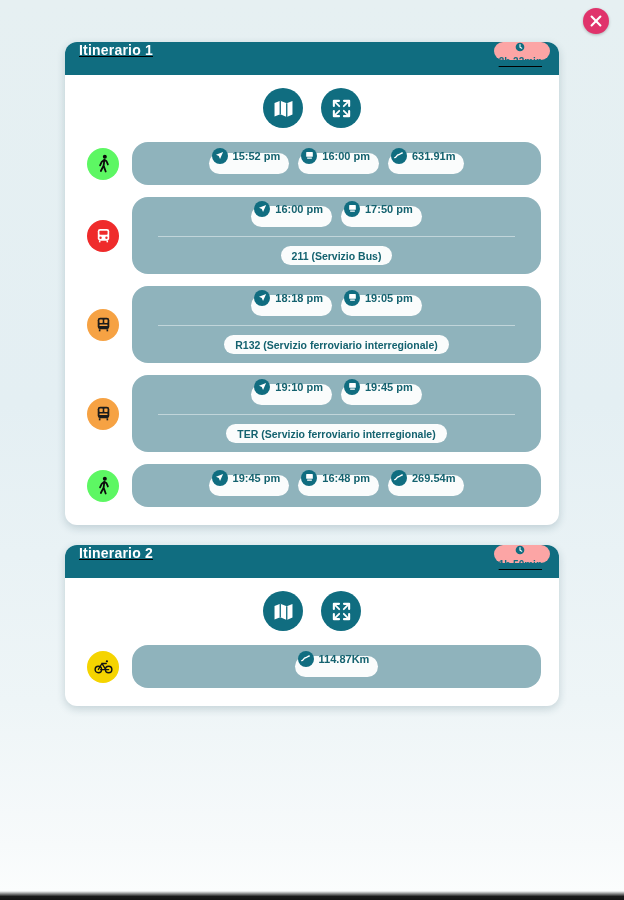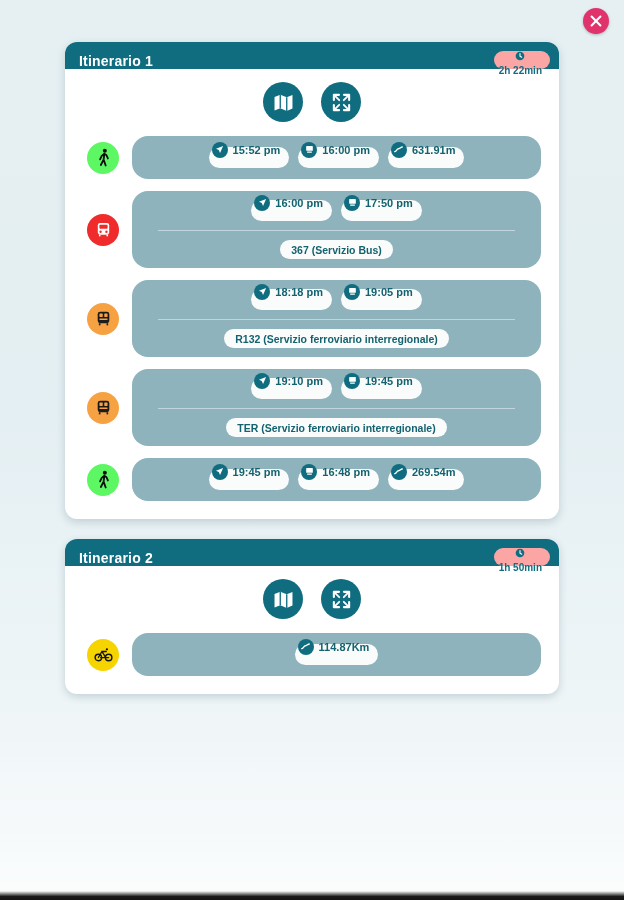--- a/index.html
+++ b/index.html
@@ -60,25 +60,26 @@
   .card {
     width: 494px;
     margin: 0 auto 20px auto;
     border-radius: 12px;
     background: #ffffff;
     box-shadow: 0 3px 9px rgba(25,70,85,.20);
     overflow: hidden;
   }
   .card-head {
     background: #106d80;
-    height: 27px;
-    display: flex;
-    align-items: flex-end;
+    height: 33px;
+    display: flex;
+    align-items: flex-start;
     justify-content: space-between;
     padding: 0 9px 0 14px;
+    text-decoration: underline;
   }
   .card-title {
     color: #ffffff;
     font-size: 14px;
     font-weight: 700;
     letter-spacing: .2px;
   }
   .duration-badge {
     background: #fca5a5;
     border-radius: 11px;
@@ -307,21 +308,21 @@
                 <span class="chip-ico">
                   <svg viewBox="0 0 10 10">
                     <rect x="1.3" y="1.2" width="7.4" height="5.3" rx="0.7" fill="#ffffff"></rect>
                     <rect x="2.2" y="7.3" width="5.6" height="1.2" rx="0.6" fill="#ffffff"></rect>
                   </svg>
                 </span>
                 <span>17:50 pm</span>
               </span>
             </div>
             <div class="leg-divider"></div>
-            <span class="line-chip">367 (Servizio Bus)</span>
+            <span class="line-chip">211 (Servizio Bus)</span>
           </div>
         </div>
         <div class="leg">
           <div class="mode-icon mode-train">
             <svg viewBox="0 0 20 20">
               <rect x="3.9" y="2.8" width="12.2" height="12.2" rx="2.6" fill="#1c1c1c"></rect>
               <rect x="5.7" y="4.7" width="3.5" height="3.6" rx="0.6" fill="#f6a243"></rect>
               <rect x="10.8" y="4.7" width="3.5" height="3.6" rx="0.6" fill="#f6a243"></rect>
               <rect x="5.7" y="10" width="8.6" height="1.5" rx="0.5" fill="#f6a243"></rect>
               <rect x="5.1" y="15" width="1.7" height="2.2" fill="#1c1c1c"></rect>

